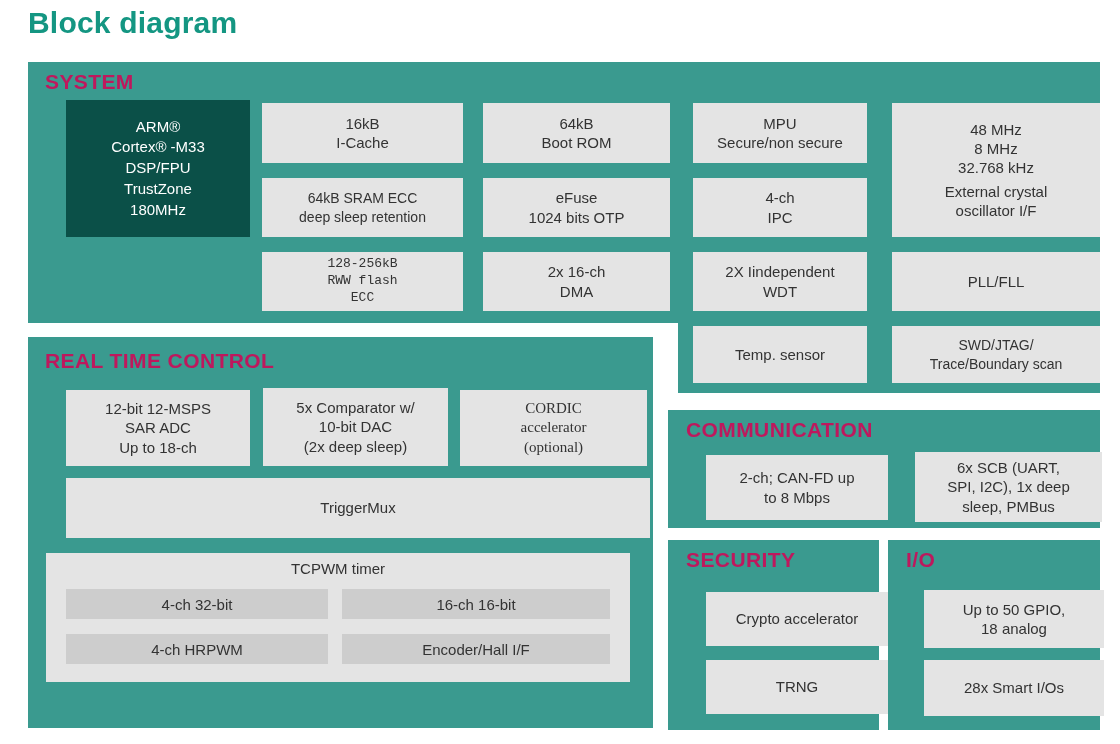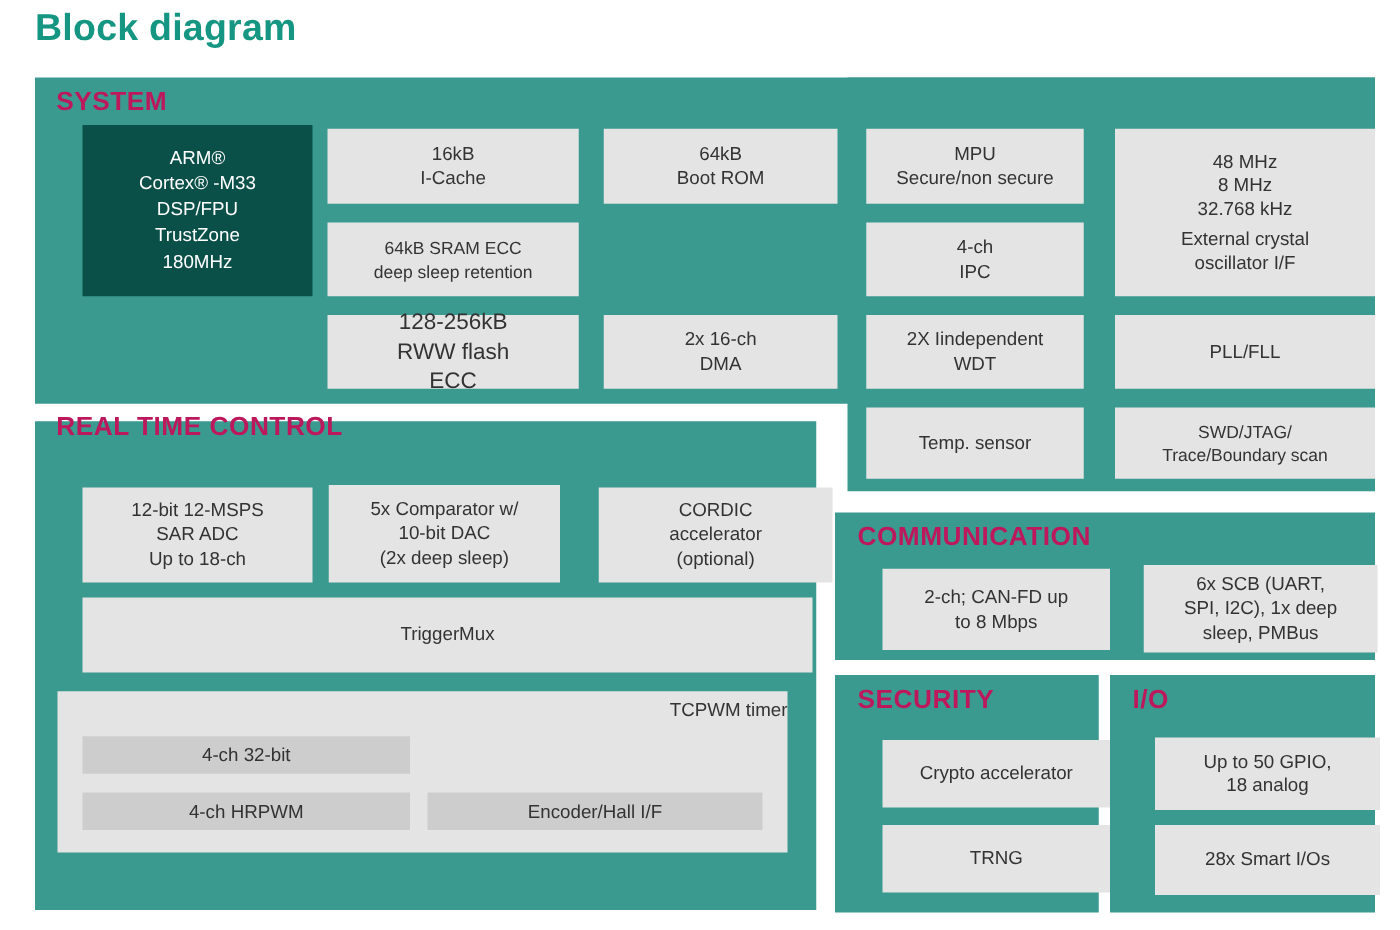--- a/index.html
+++ b/index.html
@@ -26,34 +26,34 @@
   .p-system-ext{left:678px;top:62px;width:422px;height:331px;}
   .p-rtc{left:28px;top:337px;width:625px;height:391px;}
   .p-comm{left:668px;top:410px;width:432px;height:118px;}
   .p-sec{left:668px;top:540px;width:211px;height:190px;}
   .p-io{left:888px;top:540px;width:212px;height:190px;}
   .panel-label{
     position:absolute;color:#be185d;font-weight:700;font-size:21px;
     letter-spacing:0.4px;white-space:nowrap;
   }
   .l-system{left:45px;top:70px;}
-  .l-rtc{left:45px;top:330px;}
+  .l-rtc{left:45px;top:349px;}
   .l-comm{left:686px;top:418px;}
   .l-sec{left:686px;top:548px;}
   .l-io{left:906px;top:548px;}
   .box{
     position:absolute;background:var(--box-gray);color:var(--text-dark);
     display:flex;flex-direction:column;align-items:center;justify-content:center;
     text-align:center;white-space:pre-line;font-size:15px;line-height:1.27;
     padding:2px 4px;
     margin-left:20px;
   }
   .box.dark{background:var(--dark-teal);color:#ffffff;line-height:1.38;}
   .fs14{font-size:14px;line-height:1.3;}
-  .fs13{font-size:18px;line-height:1.3;}
+  .fs13{font-size:13px;line-height:1.3;font-family:Liberation Mono, monospace;}
   
   .b-arm{left:46px;top:100px;width:184px;height:137px;}
   .b-sau{left:46px;top:252px;width:184px;height:59px;}
   
   .b-icache{left:242px;top:103px;width:201px;height:60px;}
   .b-sram{left:242px;top:178px;width:201px;height:59px;}
   .b-flash{left:242px;top:252px;width:201px;height:59px;}
   
   .b-bootrom{left:463px;top:103px;width:187px;height:60px;}
   .b-efuse{left:463px;top:178px;width:187px;height:59px;}
@@ -65,28 +65,28 @@
   .b-temp{left:673px;top:326px;width:174px;height:57px;}
   
   .b-clock{left:872px;top:103px;width:208px;height:134px;}
   .b-clock .grp1{margin-bottom:5px;white-space:pre-line;}
   .b-clock .grp2{white-space:pre-line;}
   .b-pll{left:872px;top:252px;width:208px;height:59px;text-align:center;}
   .b-swd{left:872px;top:326px;width:208px;height:57px;}
   
   .b-adc{left:46px;top:390px;width:184px;height:76px;}
   .b-comp{left:243px;top:388px;width:185px;height:78px;}
-  .b-cordic{left:459px;top:390px;width:187px;height:76px;}
+  .b-cordic{left:440px;top:390px;width:187px;height:76px;font-family:Liberation Serif, serif;}
   .b-tmux{left:46px;top:478px;width:584px;height:60px;}
   .tcpwm{
     position:absolute;left:46px;top:553px;width:584px;height:129px;
     background:var(--box-gray);
   }
   .tcpwm-label{
-    position:absolute;left:0;top:7px;width:100%;text-align:right;
+    position:absolute;left:0;top:7px;width:100%;text-align:center;
     color:var(--text-dark);font-size:15px;
   }
   .tbox{
     position:absolute;background:var(--inner-gray);color:var(--text-dark);
     display:flex;align-items:center;justify-content:center;text-align:right;
     font-size:15px;
   }
   .t-32{left:20px;top:36px;width:262px;height:30px;}
   .t-16{left:296px;top:36px;width:268px;height:30px;}
   .t-hr{left:20px;top:81px;width:262px;height:30px;}
@@ -128,20 +128,22 @@
 180MHz</div>
   <div class="box b-icache">16kB
 I-Cache</div>
   <div class="box fs14 b-sram">64kB SRAM ECC
 deep sleep retention</div>
   <div class="box fs13 b-flash">128-256kB
 RWW flash
 ECC</div>
   <div class="box b-bootrom">64kB
 Boot ROM</div>
+  <div class="box b-efuse">eFuse
+1024 bits OTP</div>
   <div class="box b-dma">2x 16-ch
 DMA</div>
   <div class="box b-mpu">MPU
 Secure/non secure</div>
   <div class="box b-ipc">4-ch
 IPC</div>
   <div class="box b-wdt">2X Iindependent
 WDT</div>
   <div class="box b-temp">Temp. sensor</div>
   <div class="box b-clock">
@@ -161,20 +163,21 @@
   <div class="box b-comp">5x Comparator w/
 10-bit DAC
 (2x deep sleep)</div>
   <div class="box b-cordic">CORDIC
 accelerator
 (optional)</div>
   <div class="box b-tmux">TriggerMux</div>
   <div class="tcpwm">
     <div class="tcpwm-label">TCPWM timer</div>
     <div class="tbox t-32">4-ch 32-bit</div>
+    <div class="tbox t-16">16-ch 16-bit</div>
     <div class="tbox t-hr">4-ch HRPWM</div>
     <div class="tbox t-enc">Encoder/Hall I/F</div>
   </div>
 
   <div class="box b-can">2-ch; CAN-FD up
 to 8 Mbps</div>
   <div class="box b-scb">6x SCB (UART,
 SPI, I2C), 1x deep
 sleep, PMBus</div>
 

